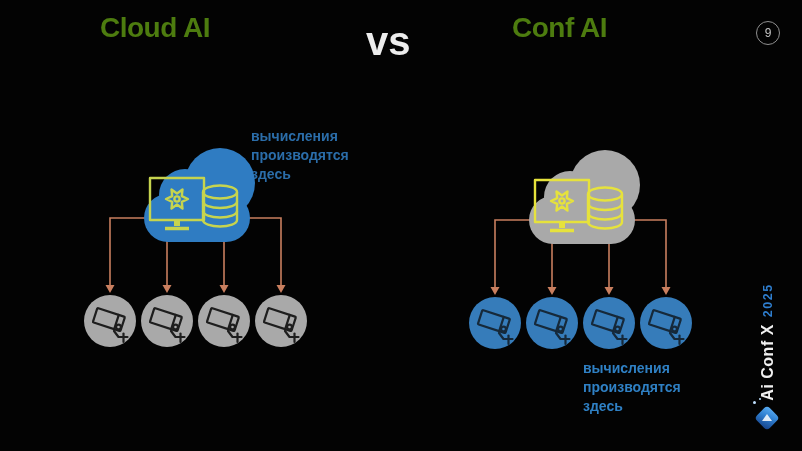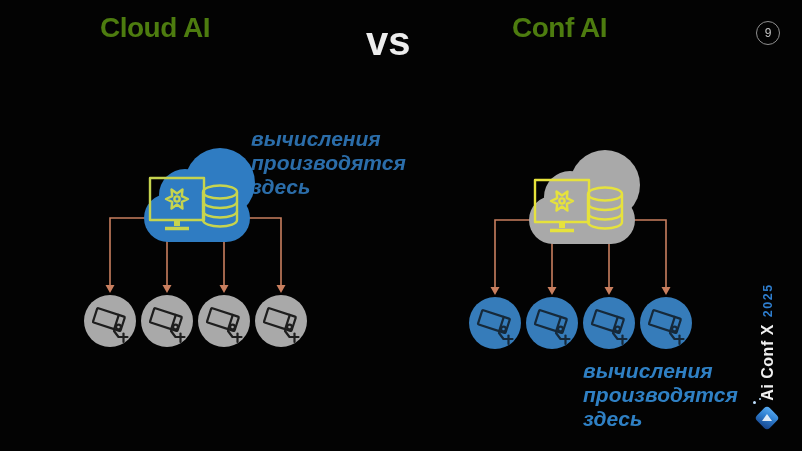--- a/index.html
+++ b/index.html
@@ -18,23 +18,22 @@
     position:absolute; left:366px; top:19px; font-weight:700; font-size:40px;
     color:#ededed; white-space:nowrap;text-align:right;
   }
   .page-badge {
     position:absolute; left:756px; top:21px; width:24px; height:24px;
     border:1.5px solid #8f8f8f; border-radius:50%; box-sizing:border-box;
     display:flex; align-items:center; justify-content:center;
     color:#c4c4c4; font-size:12px; font-weight:400;
   }
   .compute-label {
-    position:absolute; width:122px; font-weight:700; font-size:21px;
-    line-height:24px;
-    font-style:italic;
+    position:absolute; width:122px; font-weight:700; font-size:14px;
+    line-height:19px;
   }
   .label-left  { left:251px; top:127px; color:#2b6da9; }
   .label-right { left:583px; top:359px; color:#2f80c4; }
   .diagram { position:absolute; }
   .diagram-left  { left:78px;  top:142px; }
   .diagram-right { left:463px; top:144px; }
   .branding {
     position:absolute; left:712px; top:332px; width:112px; height:20px;
     transform:rotate(-90deg);
     display:flex; align-items:center; justify-content:center; gap:7px;

